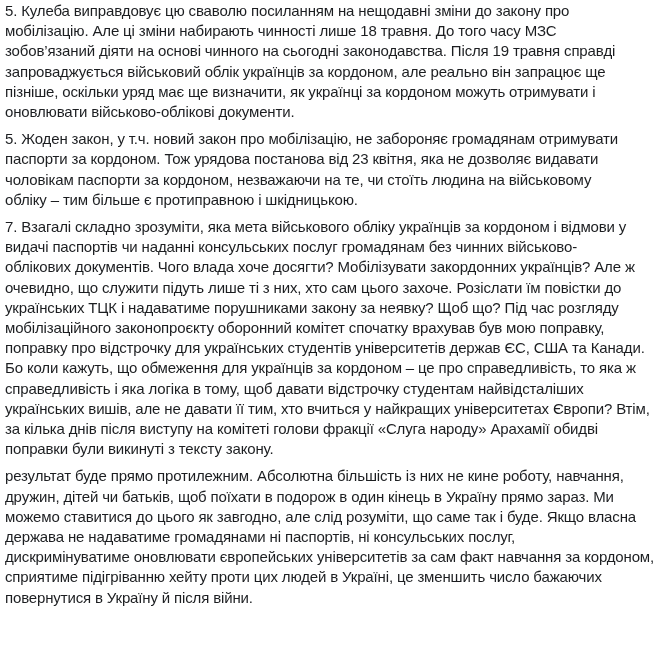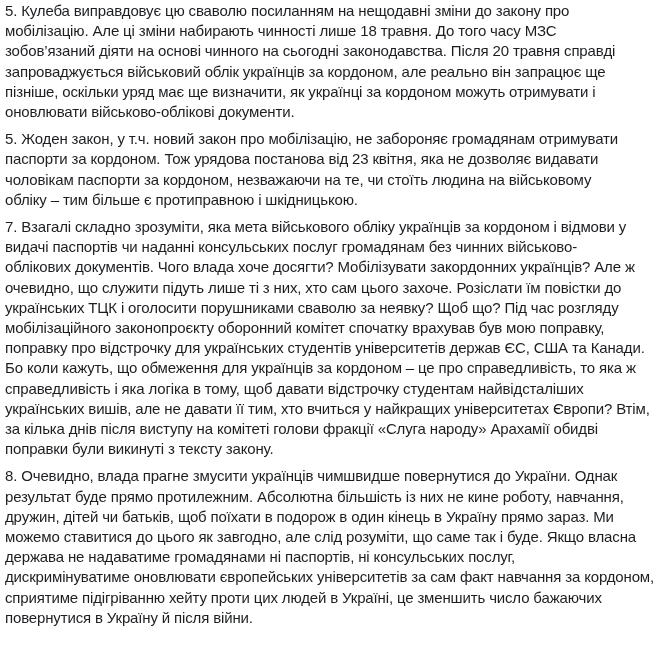--- a/index.html
+++ b/index.html
@@ -21,50 +21,49 @@
   .line { display: block; white-space: nowrap; }
 </style>
 </head>
 <body>
 
 <div class="post">
 
   <p>
     <span class="line">5. Кулеба виправдовує цю сваволю посиланням на нещодавні зміни до закону про</span>
     <span class="line">мобілізацію. Але ці зміни набирають чинності лише 18 травня. До того часу МЗС</span>
-    <span class="line">зобов’язаний діяти на основі чинного на сьогодні законодавства. Після 20 травня справді</span>
+    <span class="line">зобов’язаний діяти на основі чинного на сьогодні законодавства. Після 19 травня справді</span>
     <span class="line">запроваджується військовий облік українців за кордоном, але реально він запрацює ще</span>
     <span class="line">пізніше, оскільки уряд має ще визначити, як українці за кордоном можуть отримувати і</span>
     <span class="line">оновлювати військово-облікові документи.</span>
   </p>
 
   <p>
     <span class="line">5. Жоден закон, у т.ч. новий закон про мобілізацію, не забороняє громадянам отримувати</span>
     <span class="line">паспорти за кордоном. Тож урядова постанова від 23 квітня, яка не дозволяє видавати</span>
     <span class="line">чоловікам паспорти за кордоном, незважаючи на те, чи стоїть людина на військовому</span>
     <span class="line">обліку – тим більше є протиправною і шкідницькою.</span>
   </p>
 
   <p>
     <span class="line">7. Взагалі складно зрозуміти, яка мета військового обліку українців за кордоном і відмови у</span>
     <span class="line">видачі паспортів чи наданні консульських послуг громадянам без чинних військово-</span>
     <span class="line">облікових документів. Чого влада хоче досягти? Мобілізувати закордонних українців? Але ж</span>
     <span class="line">очевидно, що служити підуть лише ті з них, хто сам цього захоче. Розіслати їм повістки до</span>
-    <span class="line">українських ТЦК і оголосити порушниками сваволю за неявку? Щоб що? Під час розгляду</span>
+    <span class="line">українських ТЦК і надаватиме порушниками закону за неявку? Щоб що? Під час розгляду</span>
     <span class="line">мобілізаційного законопроєкту оборонний комітет спочатку врахував був мою поправку,</span>
     <span class="line">поправку про відстрочку для українських студентів університетів держав ЄС, США та Канади.</span>
     <span class="line">Бо коли кажуть, що обмеження для українців за кордоном – це про справедливість, то яка ж</span>
     <span class="line">справедливість і яка логіка в тому, щоб давати відстрочку студентам найвідсталіших</span>
     <span class="line">українських вишів, але не давати її тим, хто вчиться у найкращих університетах Європи? Втім,</span>
     <span class="line">за кілька днів після виступу на комітеті голови фракції «Слуга народу» Арахамії обидві</span>
     <span class="line">поправки були викинуті з тексту закону.</span>
   </p>
 
   <p>
-    <span class="line">8. Очевидно, влада прагне змусити українців чимшвидше повернутися до України. Однак</span>
     <span class="line">результат буде прямо протилежним. Абсолютна більшість із них  не кине роботу, навчання,</span>
     <span class="line">дружин, дітей чи батьків, щоб поїхати в подорож в один кінець в Україну прямо зараз. Ми</span>
     <span class="line">можемо ставитися до цього як завгодно, але слід розуміти, що саме так і буде. Якщо власна</span>
     <span class="line">держава не надаватиме громадянами ні паспортів, ні консульських послуг,</span>
     <span class="line">дискримінуватиме оновлювати європейських університетів за сам факт навчання за кордоном,</span>
     <span class="line">сприятиме підігріванню хейту проти цих людей в Україні, це зменшить число бажаючих</span>
     <span class="line">повернутися в Україну й після війни.</span>
   </p>
 
 </div>

